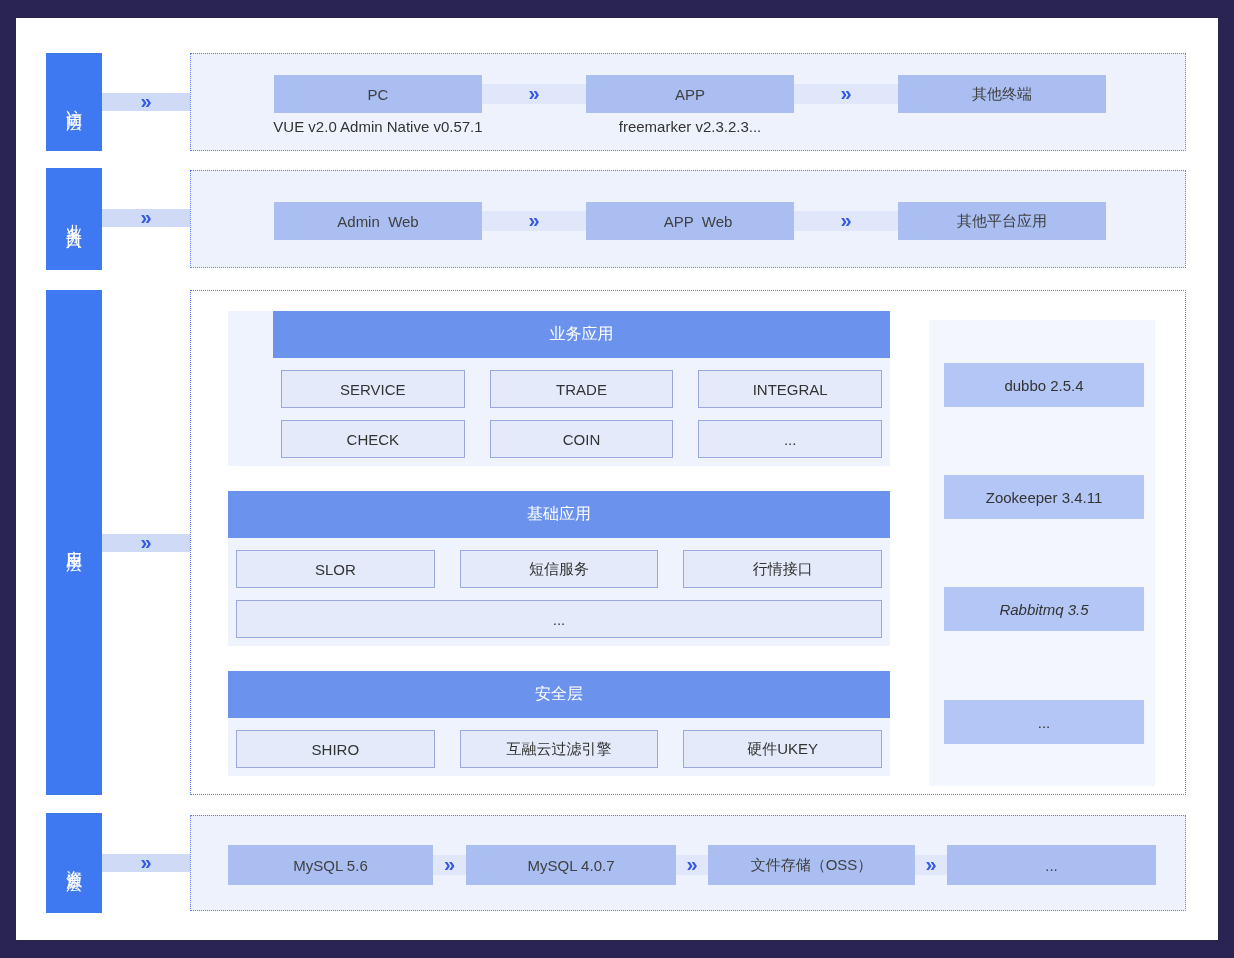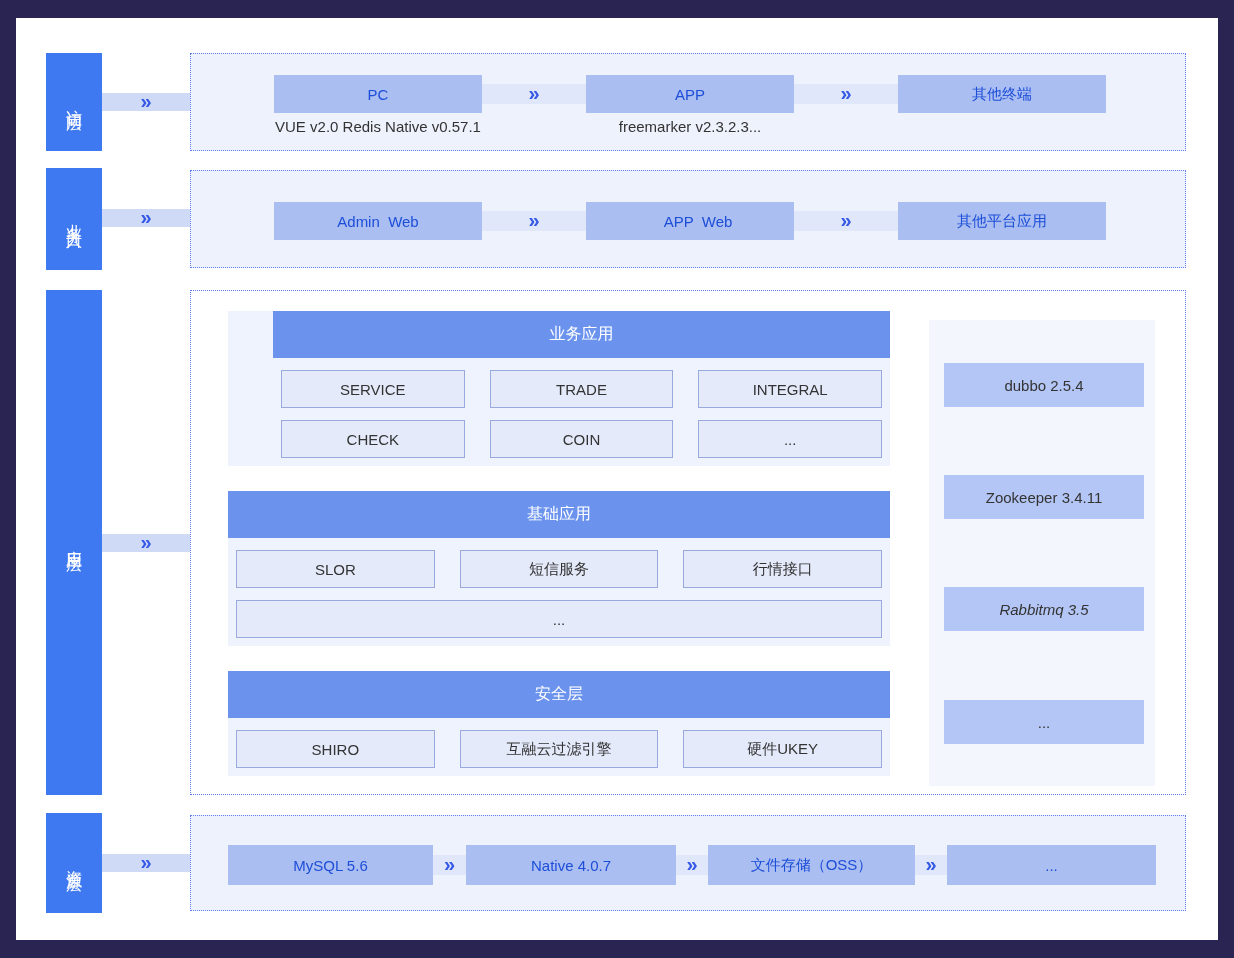--- a/index.html
+++ b/index.html
@@ -30,21 +30,21 @@
     transform:translateY(-1px);
   }
   .panel {
     position:absolute; left:174px; width:996px;
     background:#eef2fc; border:1px dotted #5d7ff0;
   }
   .panel.white { background:#ffffff; }
   .pbox {
     position:absolute; height:38px; background:#aabef2;
     display:flex; align-items:center; justify-content:center;
-    font-size:15px; color:#1d4ed8;
+    font-size:15px; color:#404040;
   }
   .pbox span, .cell span { white-space:pre; }
   .sub {
     position:absolute; display:flex; justify-content:center;
     white-space:nowrap; font-size:15px; color:#333;
   }
   .group {
     position:absolute; left:37px; width:662px; background:#eff3fd;
   }
   .group-header {
@@ -82,21 +82,21 @@
       <span class="vtext">访问层</span>
     </div>
     <div class="h-connector main" style="left:86px;top:75px;">
       <span class="chev">»</span>
     </div>
     <div class="panel" style="top:35px;height:98px;">
       <div class="pbox" style="left:83px;top:21px;width:208px;">
         <span>PC</span>
       </div>
       <div class="sub" style="left:83px;top:64px;width:208px;">
-        <span>VUE v2.0 Redis Native v0.57.1</span>
+        <span>VUE v2.0 Admin Native v0.57.1</span>
       </div>
       <div class="h-connector item" style="left:291px;top:30px;width:104px;">
         <span class="chev">»</span>
       </div>
       <div class="pbox" style="left:395px;top:21px;width:208px;">
         <span>APP</span>
       </div>
       <div class="sub" style="left:395px;top:64px;width:208px;">
         <span>freemarker v2.3.2.3...</span>
       </div>
@@ -220,21 +220,21 @@
       <span class="chev">»</span>
     </div>
     <div class="panel" style="top:797px;height:96px;">
       <div class="pbox" style="left:37px;top:29px;width:205px;height:40px;">
         <span>MySQL 5.6</span>
       </div>
       <div class="h-connector item" style="left:242px;top:39px;width:33px;">
         <span class="chev">»</span>
       </div>
       <div class="pbox" style="left:275px;top:29px;width:210px;height:40px;">
-        <span>Native 4.0.7</span>
+        <span>MySQL 4.0.7</span>
       </div>
       <div class="h-connector item" style="left:485px;top:39px;width:32px;">
         <span class="chev">»</span>
       </div>
       <div class="pbox" style="left:517px;top:29px;width:207px;height:40px;">
         <span>文件存储（OSS）</span>
       </div>
       <div class="h-connector item" style="left:724px;top:39px;width:32px;">
         <span class="chev">»</span>
       </div>

